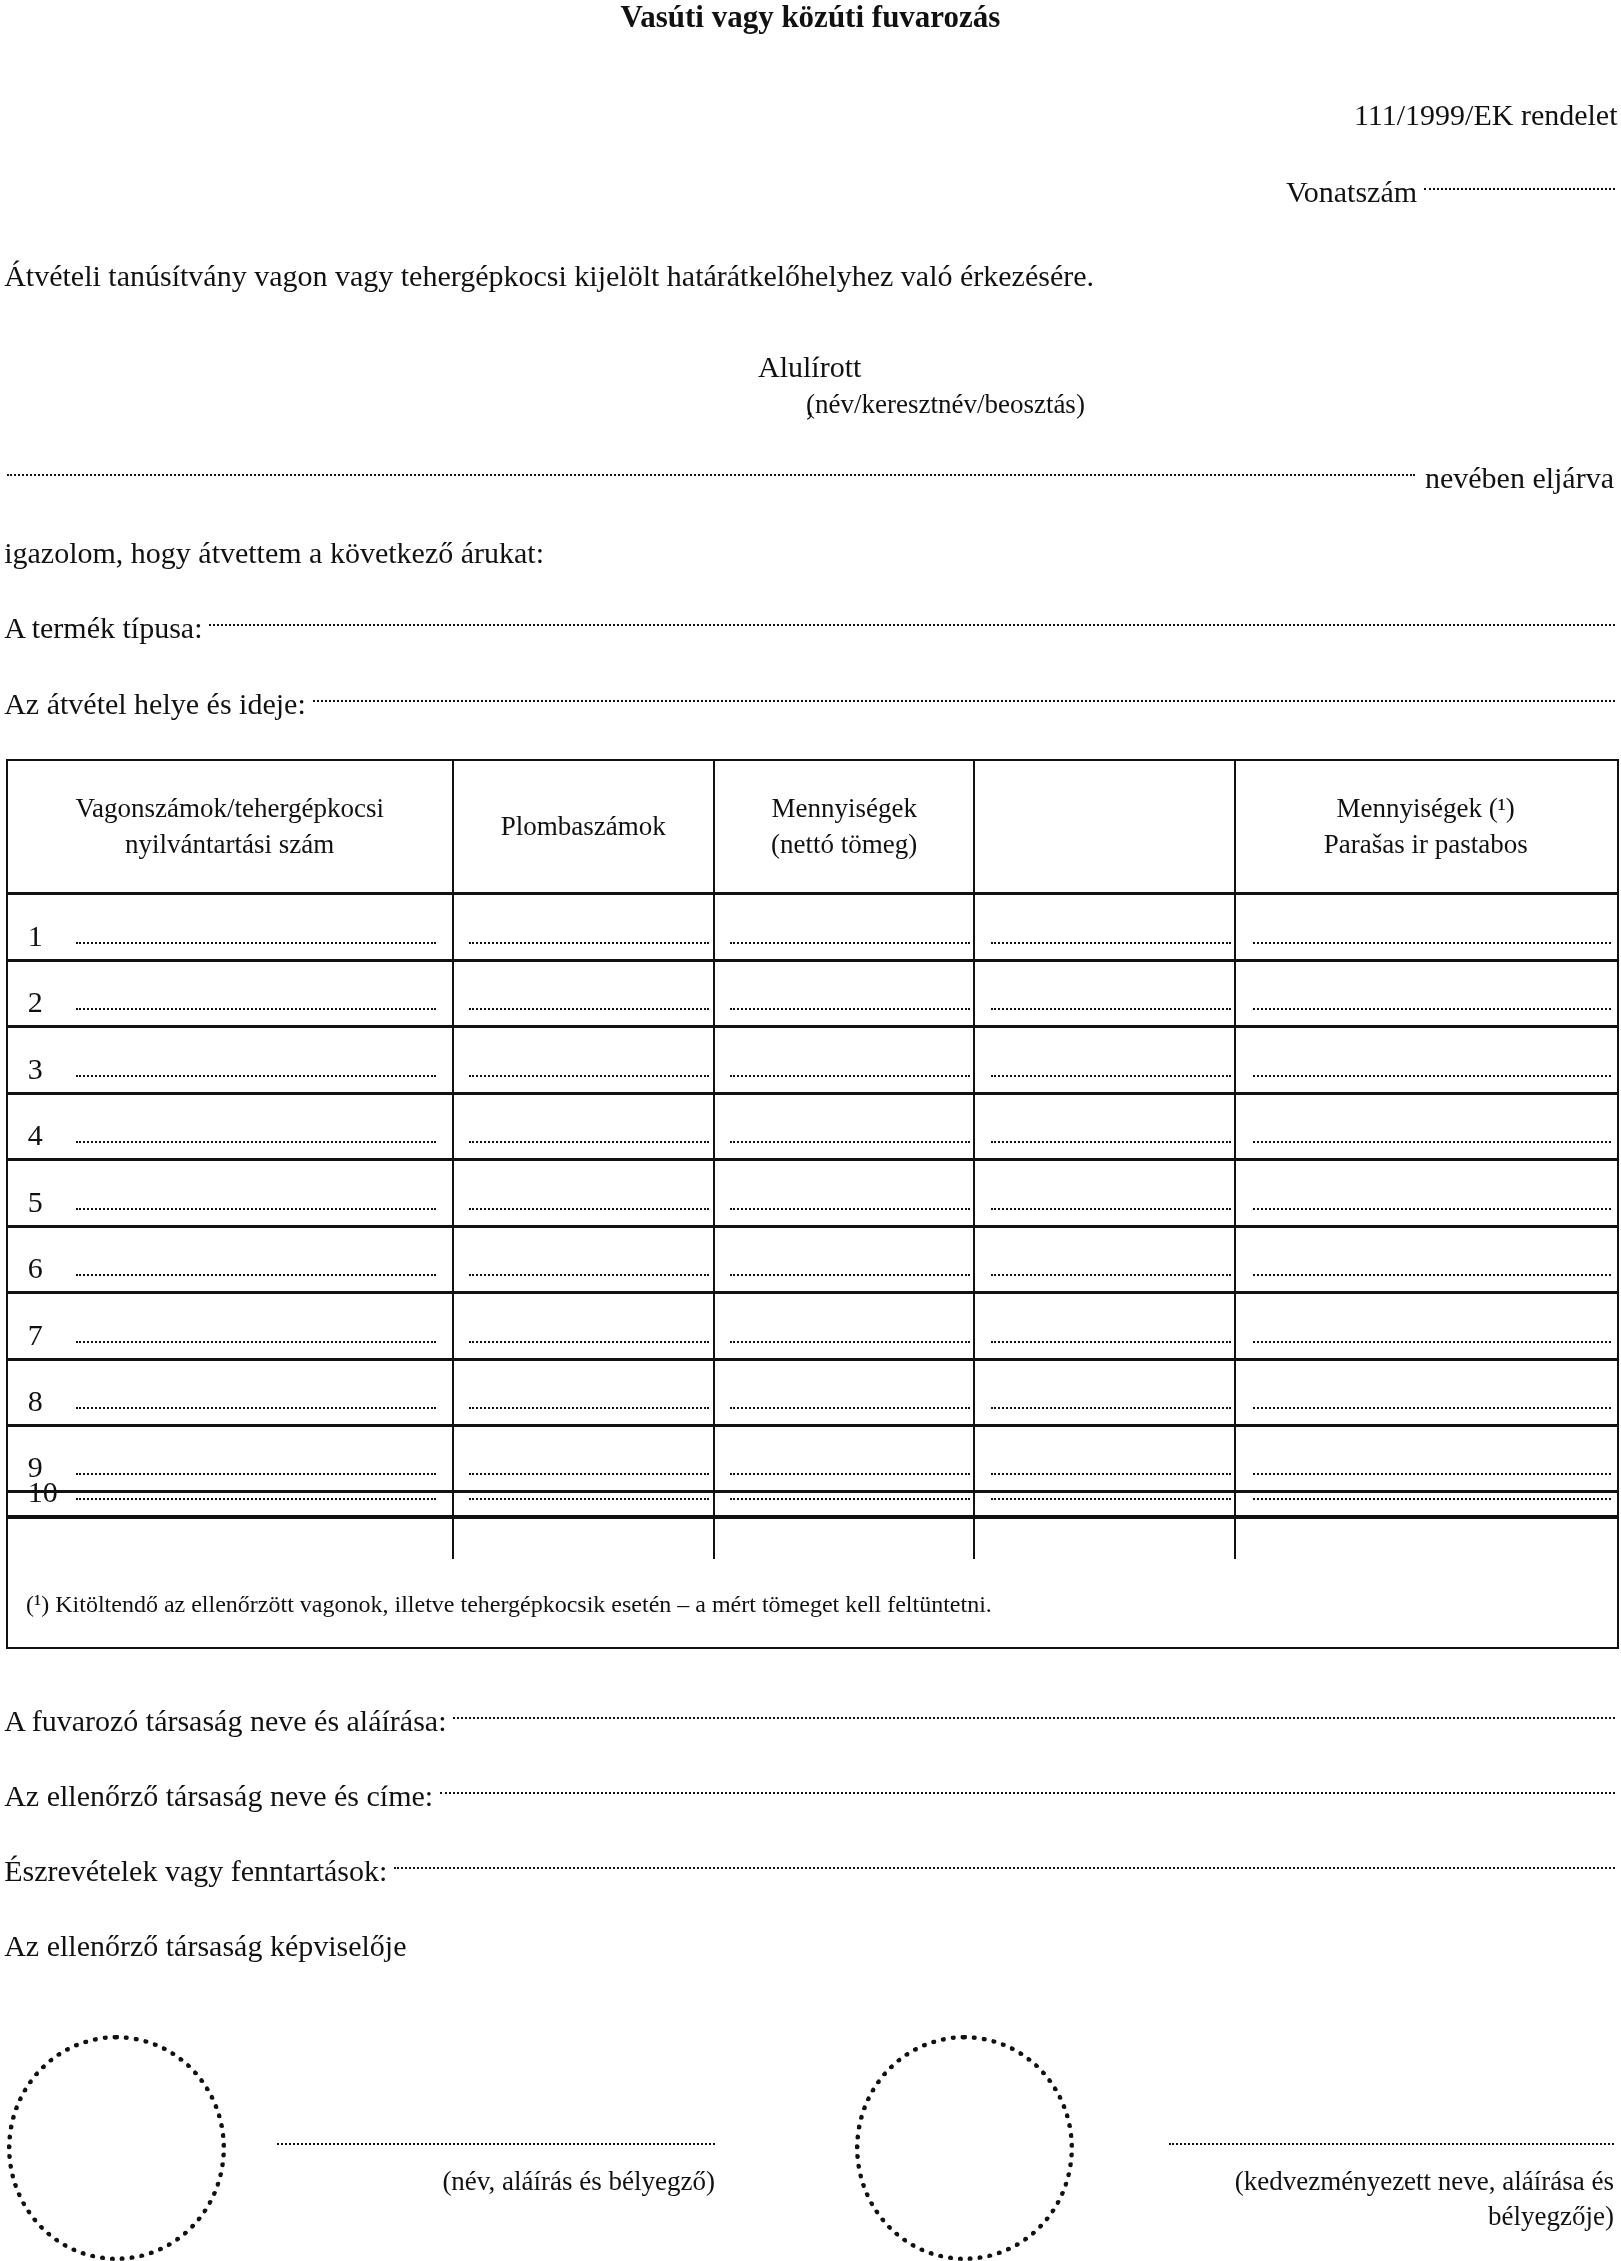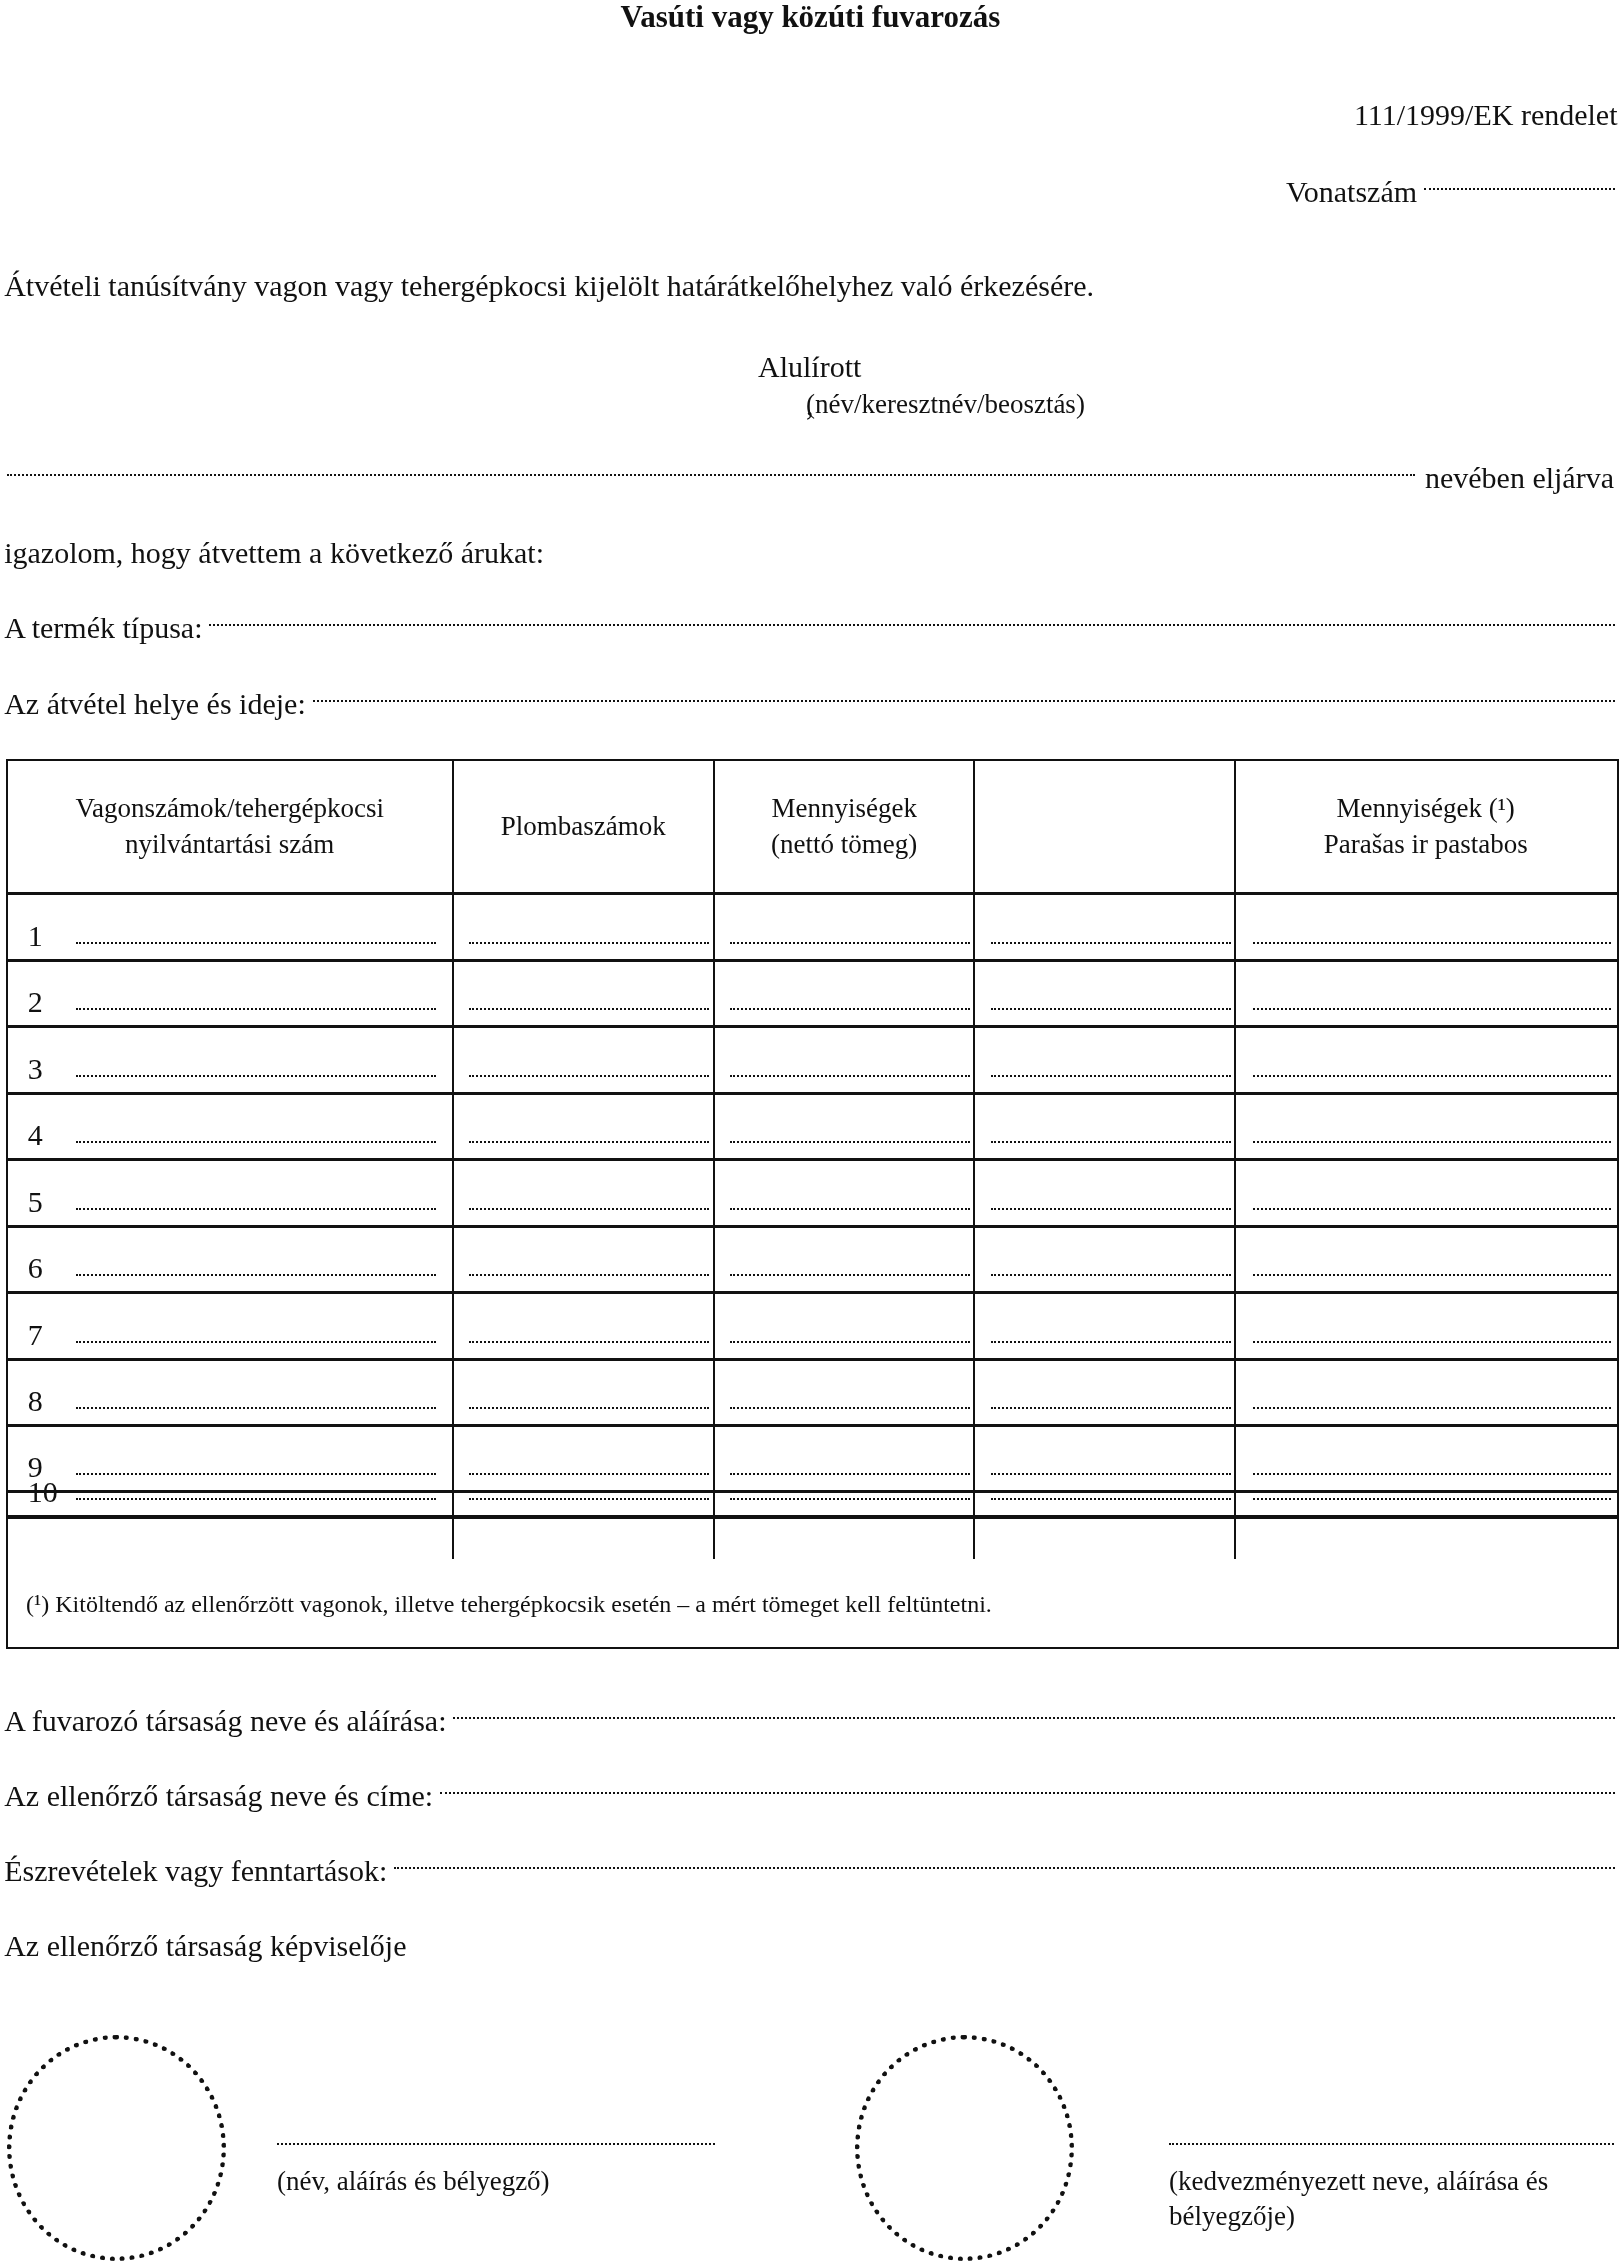--- a/index.html
+++ b/index.html
@@ -22,35 +22,35 @@
   .col-line { position: absolute; top: 0; width: 2.1px; background: #111; }
   .hcell { position: absolute; top: 0; height: 131px; display: flex; align-items: center; justify-content: center;
            text-align: center; font-size: 27px; line-height: 1.3; }
   .row { position: absolute; left: 0; right: 0; height: 66px; border-bottom: 3.5px solid #111; }
   .row:last-of-type { }
   .rownum { position: absolute; left: 20px; font-size: 30px; bottom: 5.7px; }
   .cdots { position: absolute; bottom: 15.5px; height: 0; border-bottom: 2.8px dotted #111; }
   .footnote-cell { position: absolute; left: 0; right: 0; font-size: 24px; padding-left: 18.4px; display: flex; align-items: center; }
 
   .stamp { position: absolute; border: 5.7px dotted #111; border-radius: 50%; box-sizing: border-box; }
-  .sig-caption { position: absolute; text-align: left; font-size: 27px; line-height: 1.3; }
+  .sig-caption { position: absolute; text-align: right; font-size: 27px; line-height: 1.3; }
 </style>
 </head>
 <body>
 
 <div class="abs txt title">Vasúti vagy közúti fuvarozás</div>
 
 <div class="abs txt" style="right:3.5px; top:100px;">111/1999/EK rendelet</div>
 
 <div class="abs txt field-row" style="left:1286px; width:329px; top:177px;">
   <span>Vonatszám</span>
   <span class="dots"></span>
 </div>
 
-<div class="abs txt" style="left:4.2px; top:271px;">Átvételi tanúsítvány vagon vagy tehergépkocsi kijelölt határátkelőhelyhez való érkezésére.</div>
+<div class="abs txt" style="left:4.2px; top:261px;">Átvételi tanúsítvány vagon vagy tehergépkocsi kijelölt határátkelőhelyhez való érkezésére.</div>
 
 <div class="abs txt field-row" style="left:4.2px; width:1611px; top:352px;flex-direction:column;">
   <span>Alulírott</span>
   <span class="dots"></span>
   <span>,</span>
 </div>
 <div class="abs" style="left:806px; top:389px; font-size:27px;">(név/keresztnév/beosztás)</div>
 
 <div class="abs txt field-row" style="left:7px; width:1607px; top:463px;">
   <span class="dots" style="margin-left:0; margin-right:10px;"></span>

